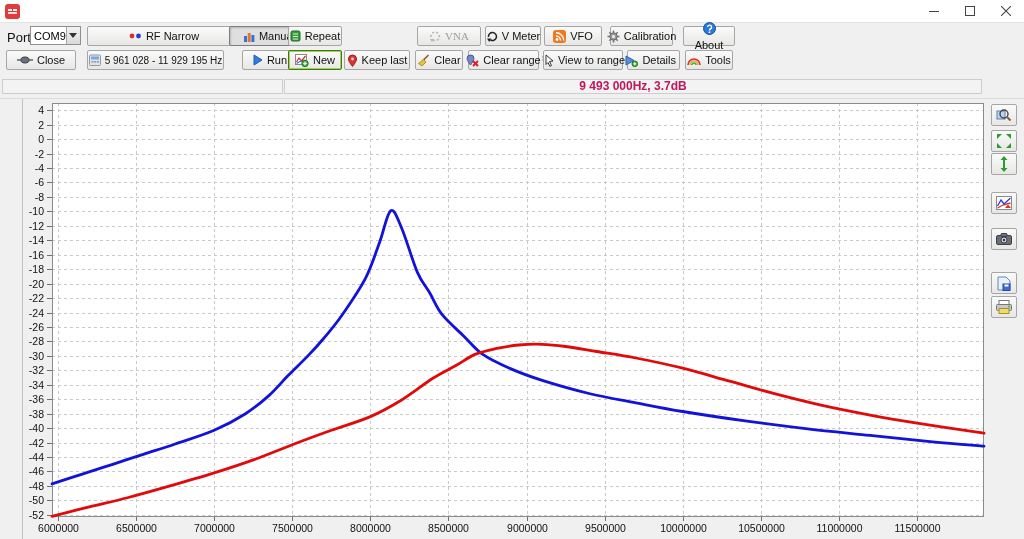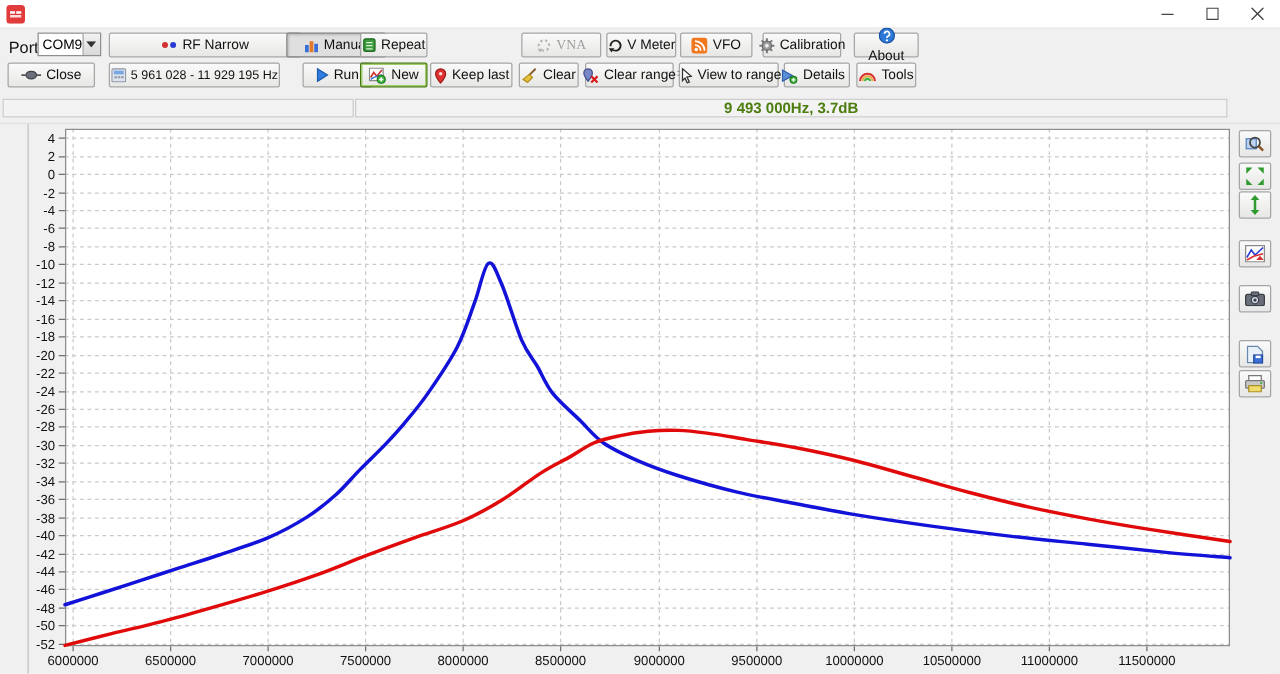--- a/index.html
+++ b/index.html
@@ -25,21 +25,21 @@
 
   .combo{position:absolute;left:30px;top:26px;width:51px;height:19px;box-sizing:border-box;
          border:1px solid #8f8f8f;background:#fff;display:flex;align-items:center;font-size:11px;}
   .combo .val{flex:1;padding-left:3px;}
   .combo-arrow{width:15px;height:100%;background:linear-gradient(#f2f2f2,#d9d9d9);
                border-left:1px solid #a6a6a6;display:flex;align-items:center;justify-content:center;}
 
   .statusbar{position:absolute;left:0;top:77px;width:1024px;height:21px;background:#f0f0f0;}
   .status-panel{position:absolute;top:2px;height:15px;box-sizing:border-box;
                 border:1px solid #cdcdcd;background:#f3f3f3;}
-  .readout{display:block;text-align:center;font-size:12px;font-weight:bold;color:#4d7c0f;line-height:13px;}
+  .readout{display:block;text-align:center;font-size:12px;font-weight:bold;color:#be185d;line-height:13px;}
 
   #chart{position:absolute;left:0;top:98px;}
   #chart text{font-size:10.5px;fill:#111;}
 
   .sidebtn{position:absolute;width:26px;height:22px;box-sizing:border-box;border:1px solid #a6a6a6;
            background:linear-gradient(#fafafa,#e7e7e5);border-radius:2px;display:flex;
            align-items:center;justify-content:center;}
 </style>
 </head>
 <body>

